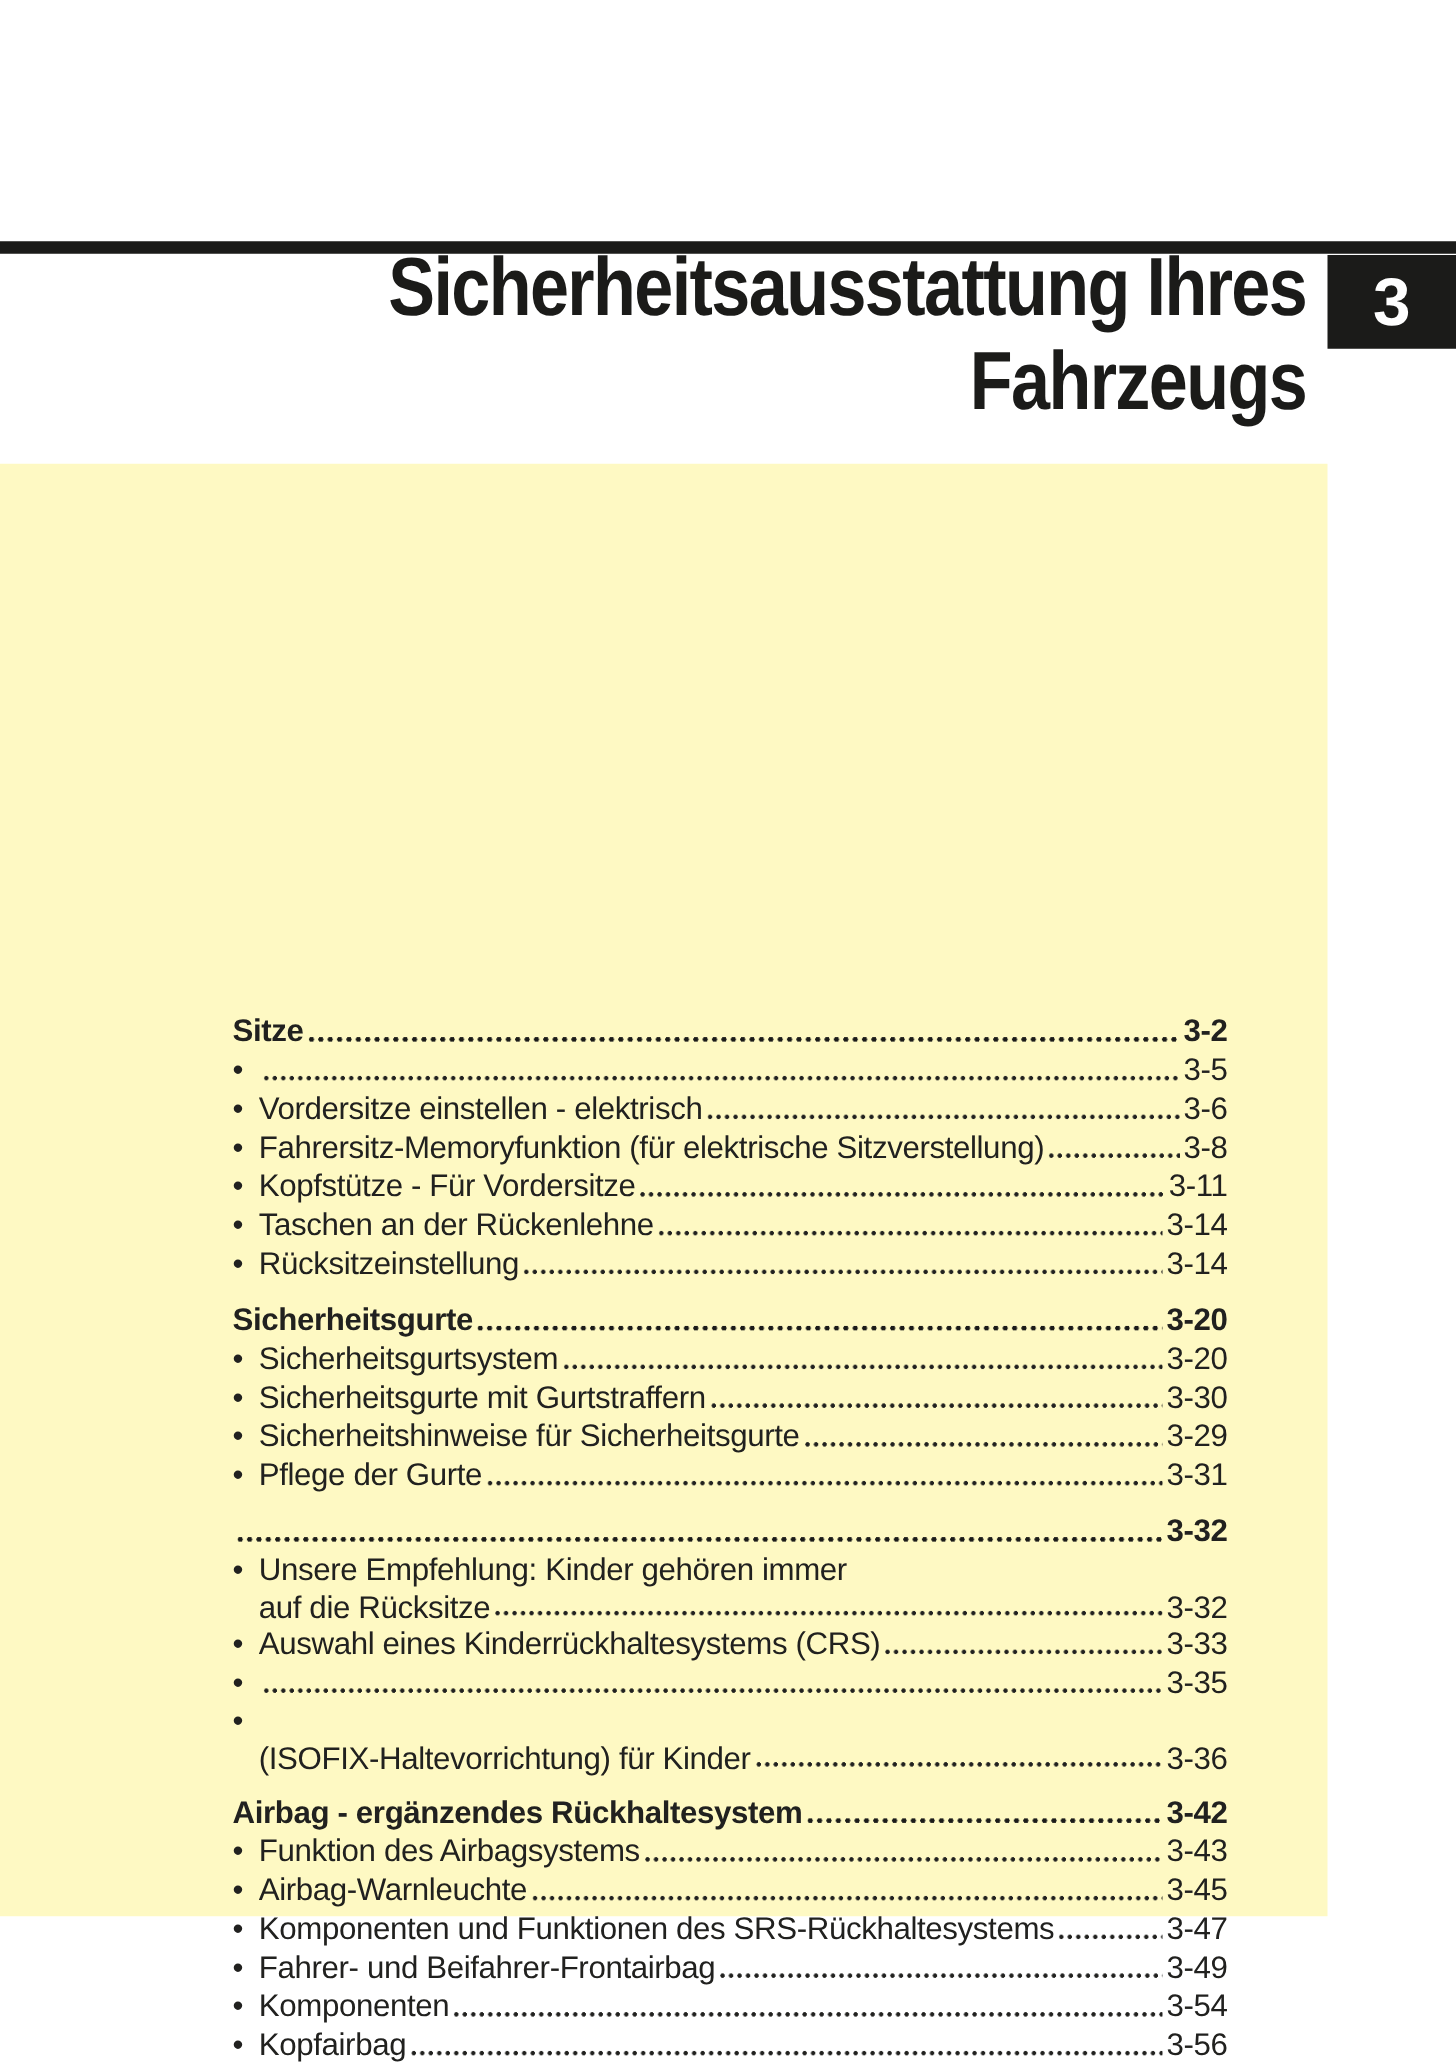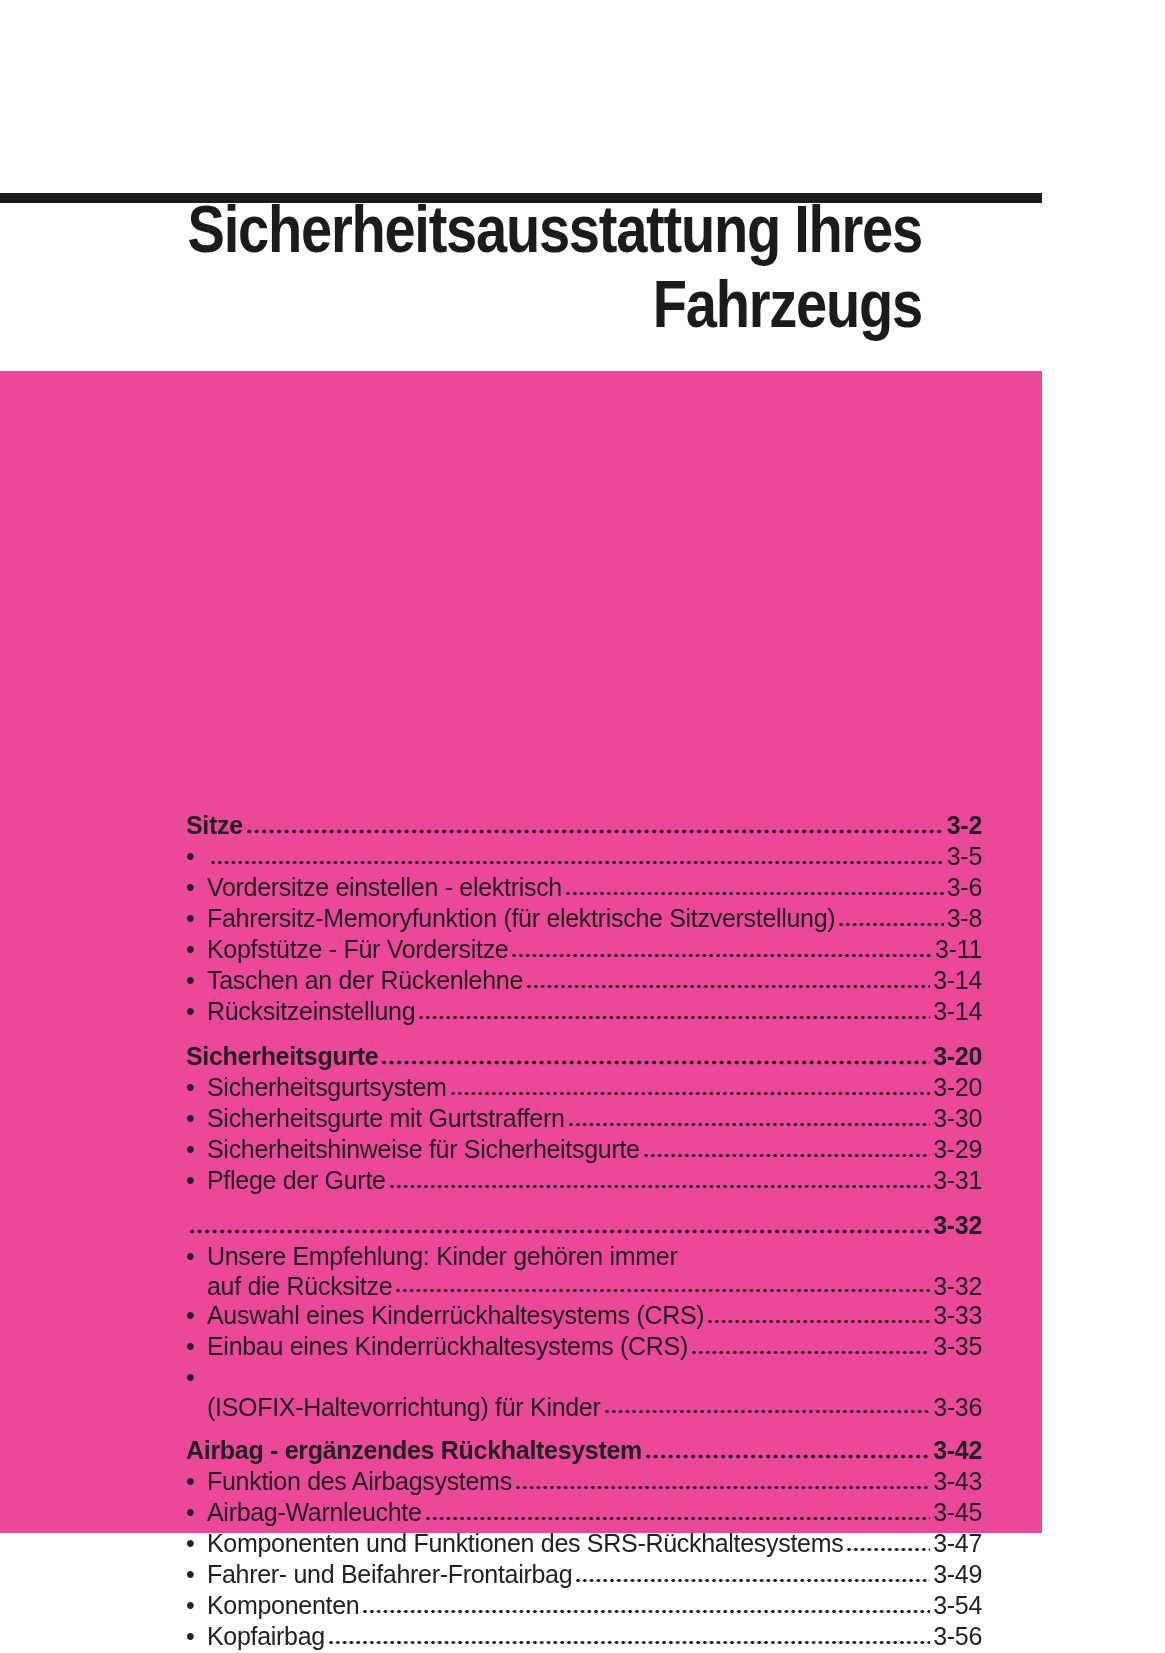--- a/index.html
+++ b/index.html
@@ -1,17 +1,17 @@
 <!DOCTYPE html>
 <html><head>
 <meta charset="utf-8">
 <style>
   html,body { margin:0; padding:0; background:#ffffff; }
   .page {
-    position:relative; width:1042px; height:1653px;
+    position:relative; width:1165px; height:1653px;
     background:#ffffff; overflow:hidden;
     font-family:"Liberation Sans", sans-serif;
     color:#21211f;
   }
   .topbar {
     position:absolute; left:0; top:193px; width:1165px; height:10px;
     background:#1b1b19;
   }
   .chapter-title {
     position:absolute; top:192px; right:120px;
@@ -21,21 +21,21 @@
     transform:scaleX(0.85); transform-origin:100% 0;
   }
   .chapter-box {
     position:absolute; left:1062px; top:204px; width:103px; height:75px;
     background:#1b1b19; color:#ffffff;
     display:flex; align-items:center; justify-content:center;
     font-size:54px; font-weight:bold;
   }
   .panel {
     position:absolute; left:0; top:371px; width:1062px; height:1162px;
-    background:#ec4899;
+    background:#fef9c3;
   }
   .toc {
     position:absolute; left:186px; top:425px; width:796px;
     font-size:25px; letter-spacing:-0.3px;
   }
   .row {
     display:flex; align-items:flex-end;
     line-height:31px; white-space:nowrap;
   }
   .row .bullet { flex:0 0 21px; width:21px; }
@@ -160,21 +160,20 @@
           <span class="page-num">3-32</span>
         </div>
         <div class="row ">
           <span class="bullet">•</span>
           <span class="label">Auswahl eines Kinderrückhaltesystems (CRS)</span>
           <span class="leader"></span>
           <span class="page-num">3-33</span>
         </div>
         <div class="row ">
           <span class="bullet">•</span>
-          <span class="label">Einbau eines Kinderrückhaltesystems (CRS)</span>
           <span class="leader"></span>
           <span class="page-num">3-35</span>
         </div>
         <div class="row cont">
           <span class="bullet">•</span>
         </div>
         <div class="row wrap">
           <span class="label">(ISOFIX-Haltevorrichtung) für Kinder</span>
           <span class="leader"></span>
           <span class="page-num">3-36</span>

